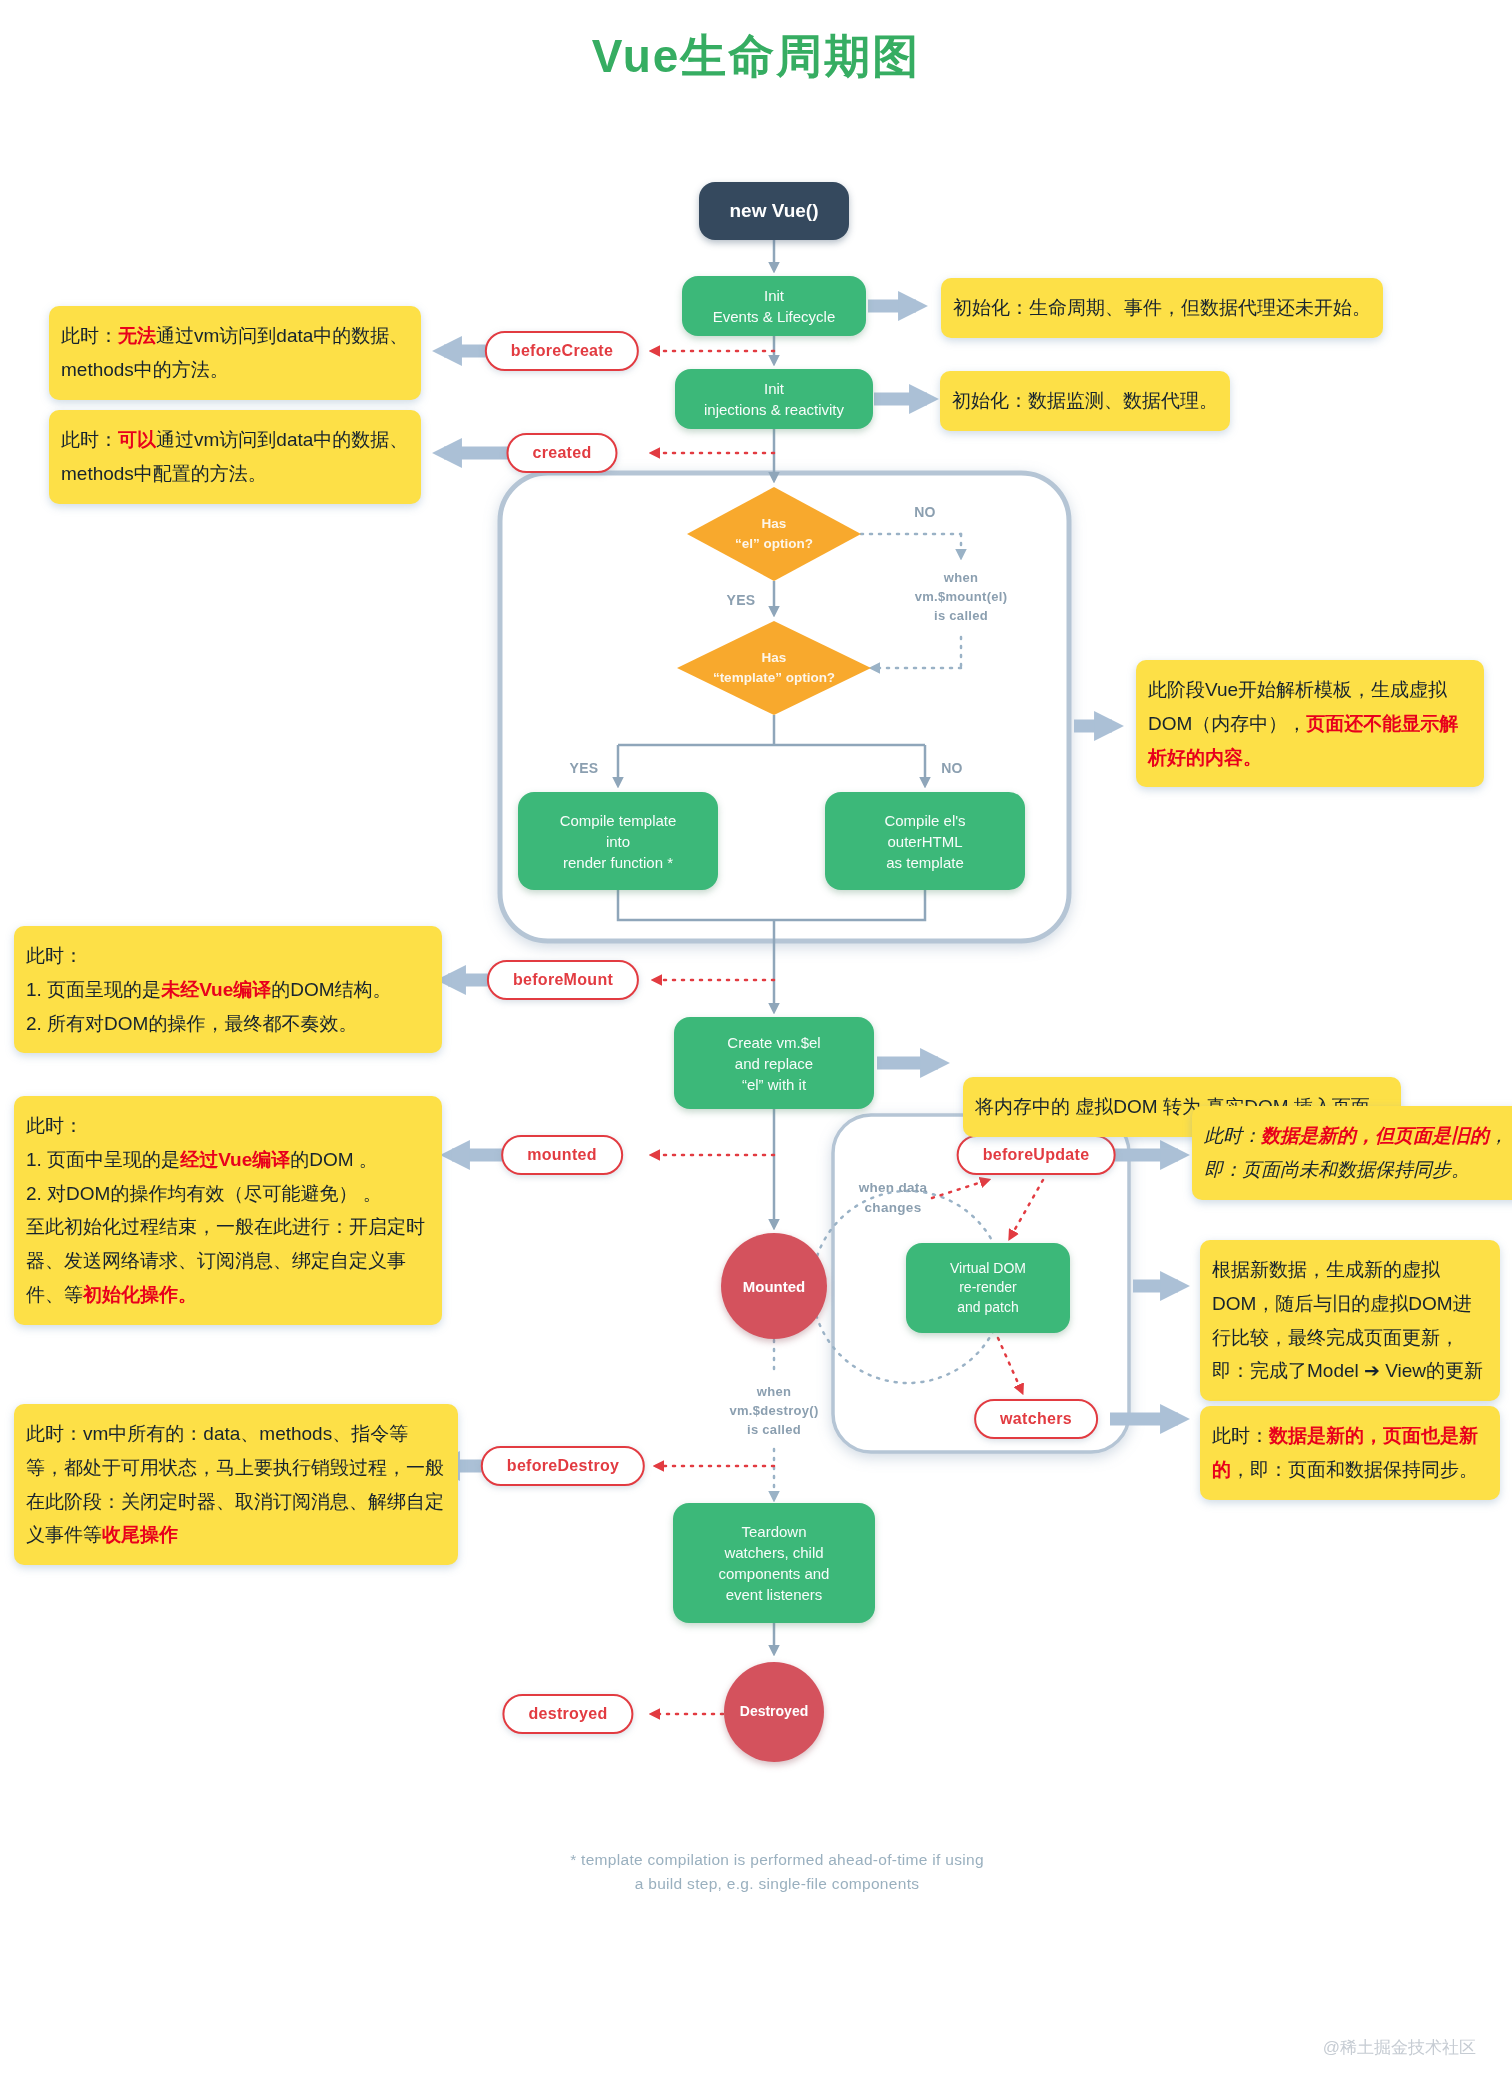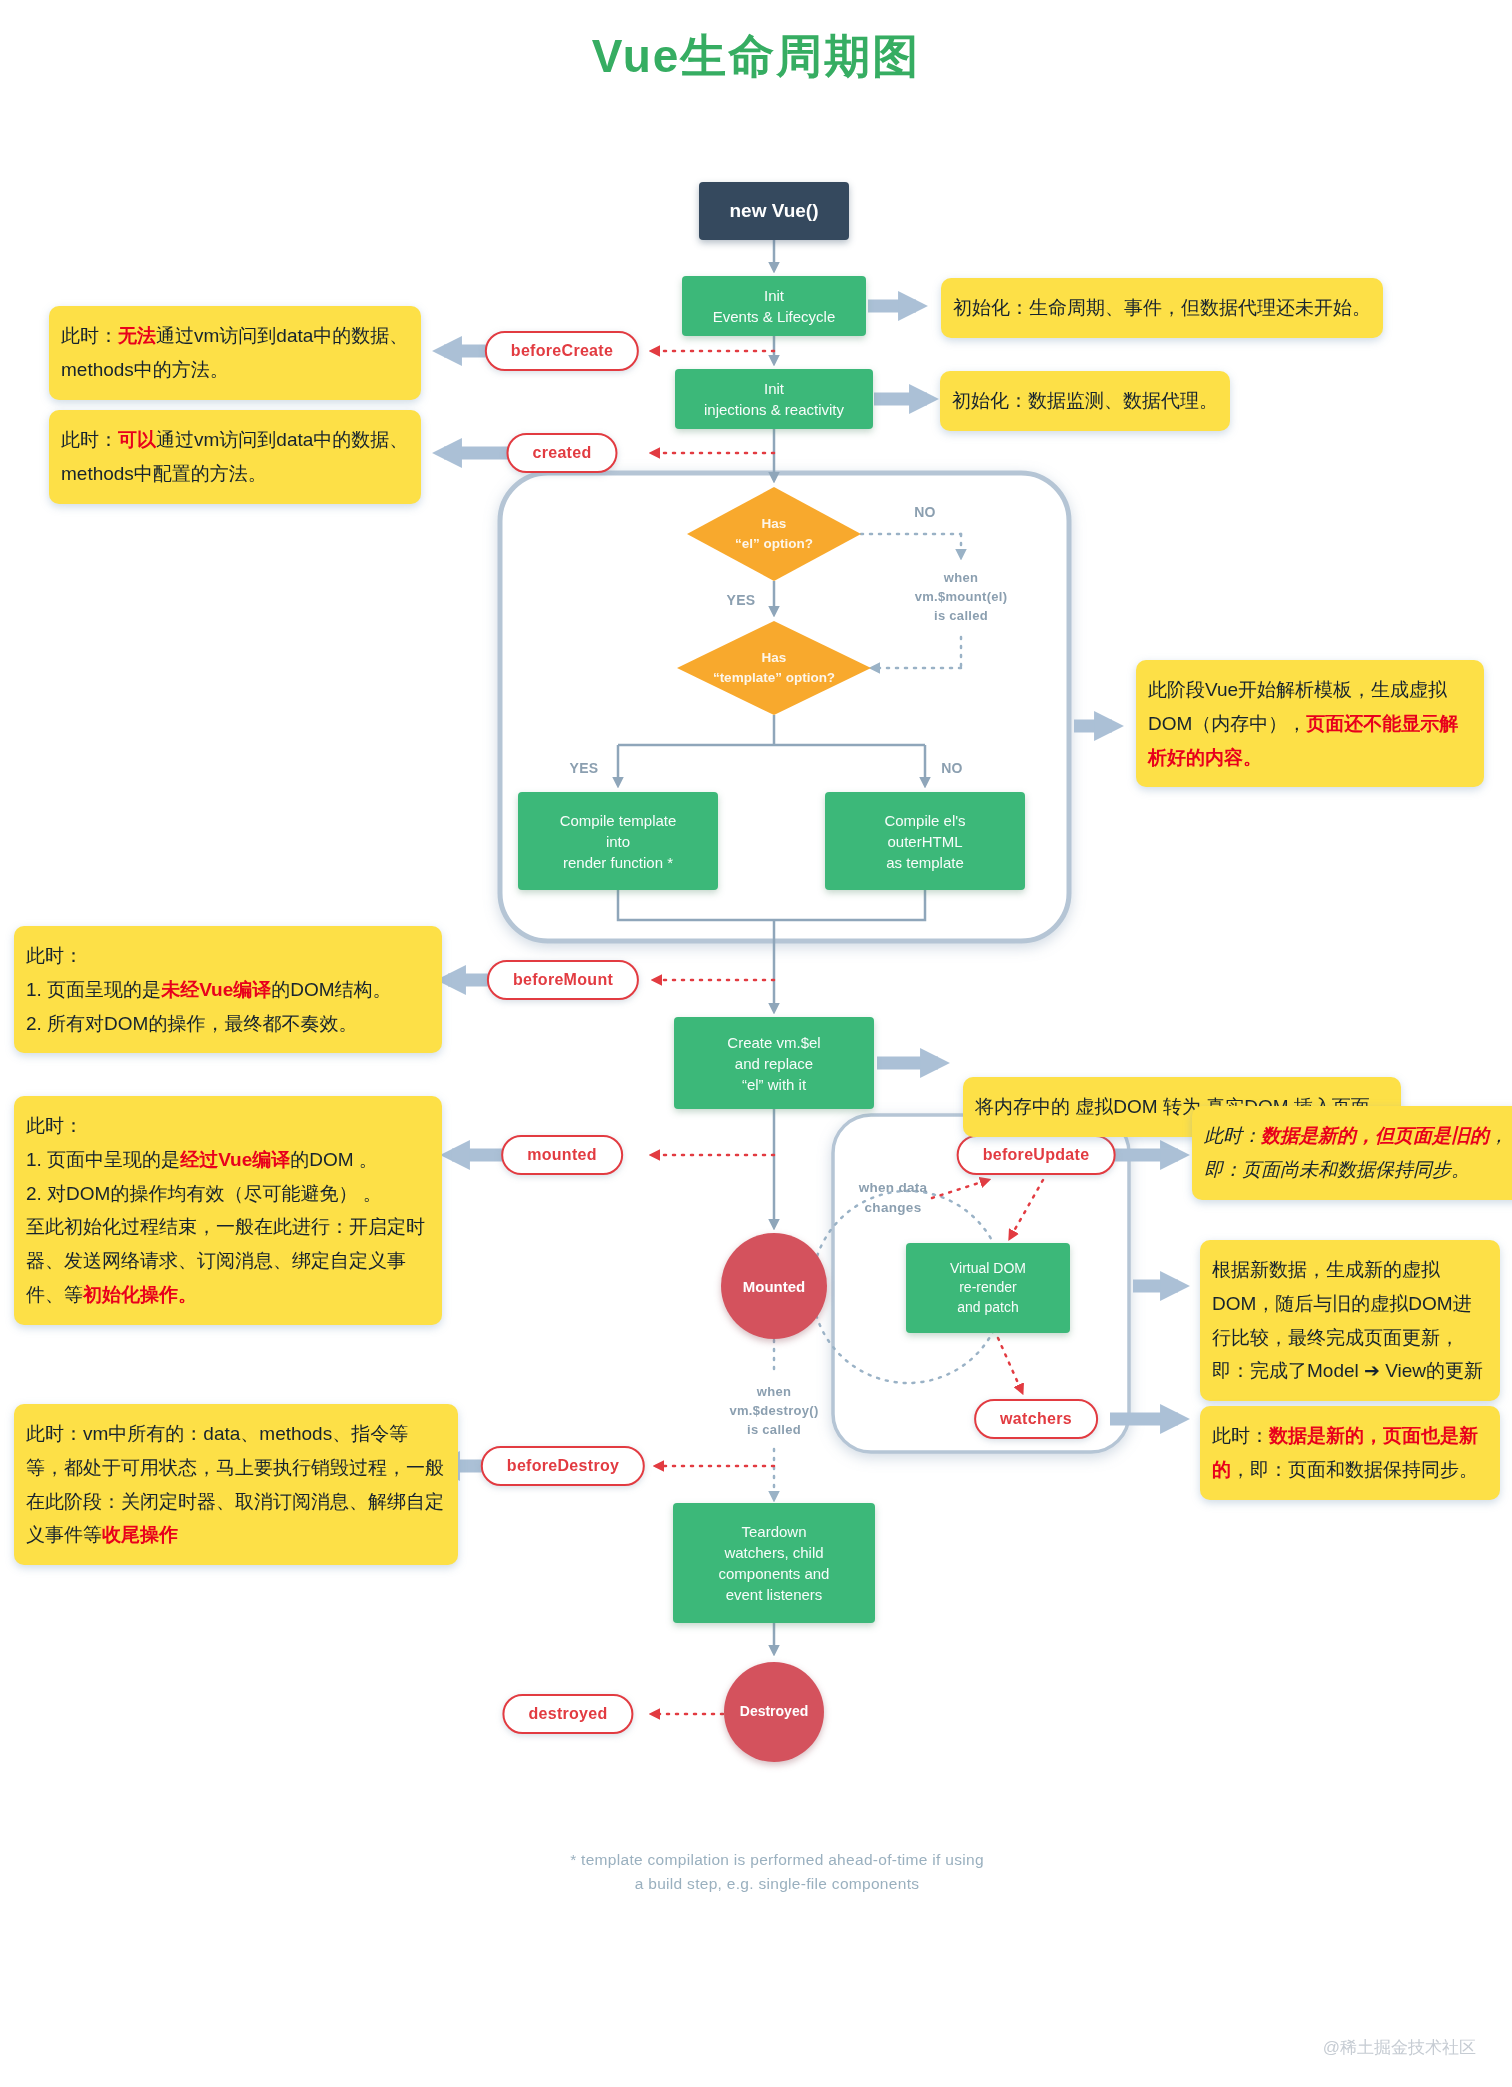--- a/index.html
+++ b/index.html
@@ -2,21 +2,21 @@
 <html><head>
 <meta charset="utf-8">
 <style>
   * { margin:0; padding:0; box-sizing:border-box; }
   html,body { background:#fff; }
   body { font-family:"Liberation Sans","DejaVu Sans",sans-serif; }
   #canvas { position:relative; width:1512px; height:2087px; margin:0 auto; background:#fff; overflow:hidden; }
   #wires { position:absolute; left:0; top:0; width:1512px; height:2087px; }
   .title { position:absolute; left:50%; top:26px; transform:translateX(-50%); font-size:46px; font-weight:800; color:#36ad62; letter-spacing:2px; white-space:nowrap; }
   .cnode { position:absolute; transform:translate(-50%,-50%); display:flex; align-items:center; justify-content:center;
-           text-align:center; white-space:pre-line; border-radius:4px; line-height:1.4; }
+           text-align:center; white-space:pre-line; border-radius:16px; line-height:1.4; }
   .navy { background:#35495e; color:#ffffff; font-weight:700; font-size:19px; box-shadow:0 3px 7px rgba(90,110,130,.45); }
   .green { background:#3cb879; color:rgba(255,255,255,.96); font-size:15px; font-weight:500; box-shadow:0 3px 7px rgba(90,140,110,.35); }
   .circle { background:#d4525d; color:#fff; border-radius:50%; font-weight:700; font-size:15px; box-shadow:0 3px 7px rgba(150,90,100,.4); }
   .pill { position:absolute; transform:translate(-50%,-50%); background:#fff; border:2.5px solid #e23b41; color:#e23b41;
           font-weight:700; font-size:16px; padding:9px 24px; border-radius:999px; white-space:nowrap;
           box-shadow:0 2px 6px rgba(140,160,180,.35); letter-spacing:.3px; }
   .dtext { position:absolute; transform:translate(-50%,-50%); text-align:center; white-space:pre-line;
            color:#fdf6ea; font-size:13.5px; font-weight:600; line-height:1.5; }
   .lbl { position:absolute; transform:translate(-50%,-50%); text-align:center; white-space:pre-line;
          color:#8b9fb0; font-weight:700; font-size:14px; line-height:1.45; letter-spacing:.3px; }

